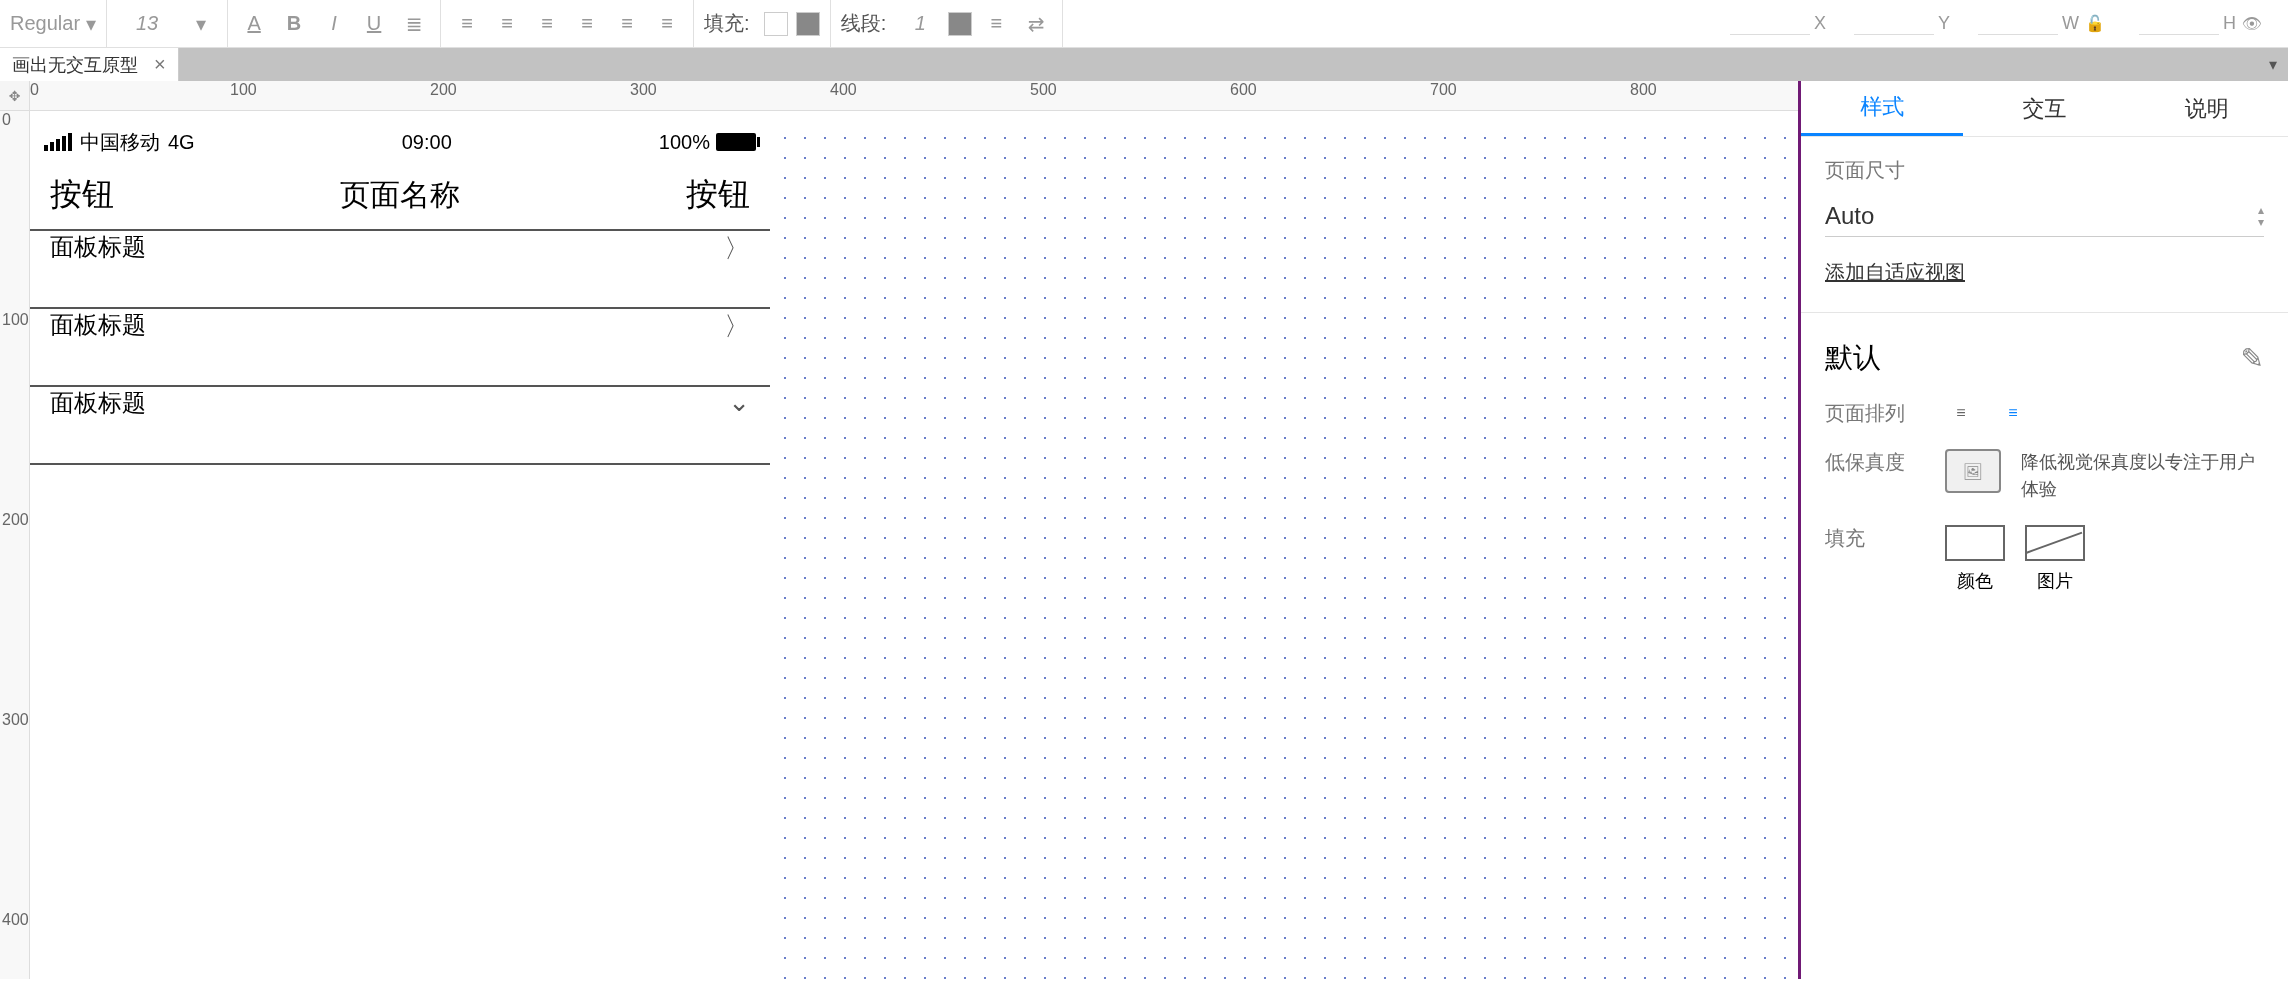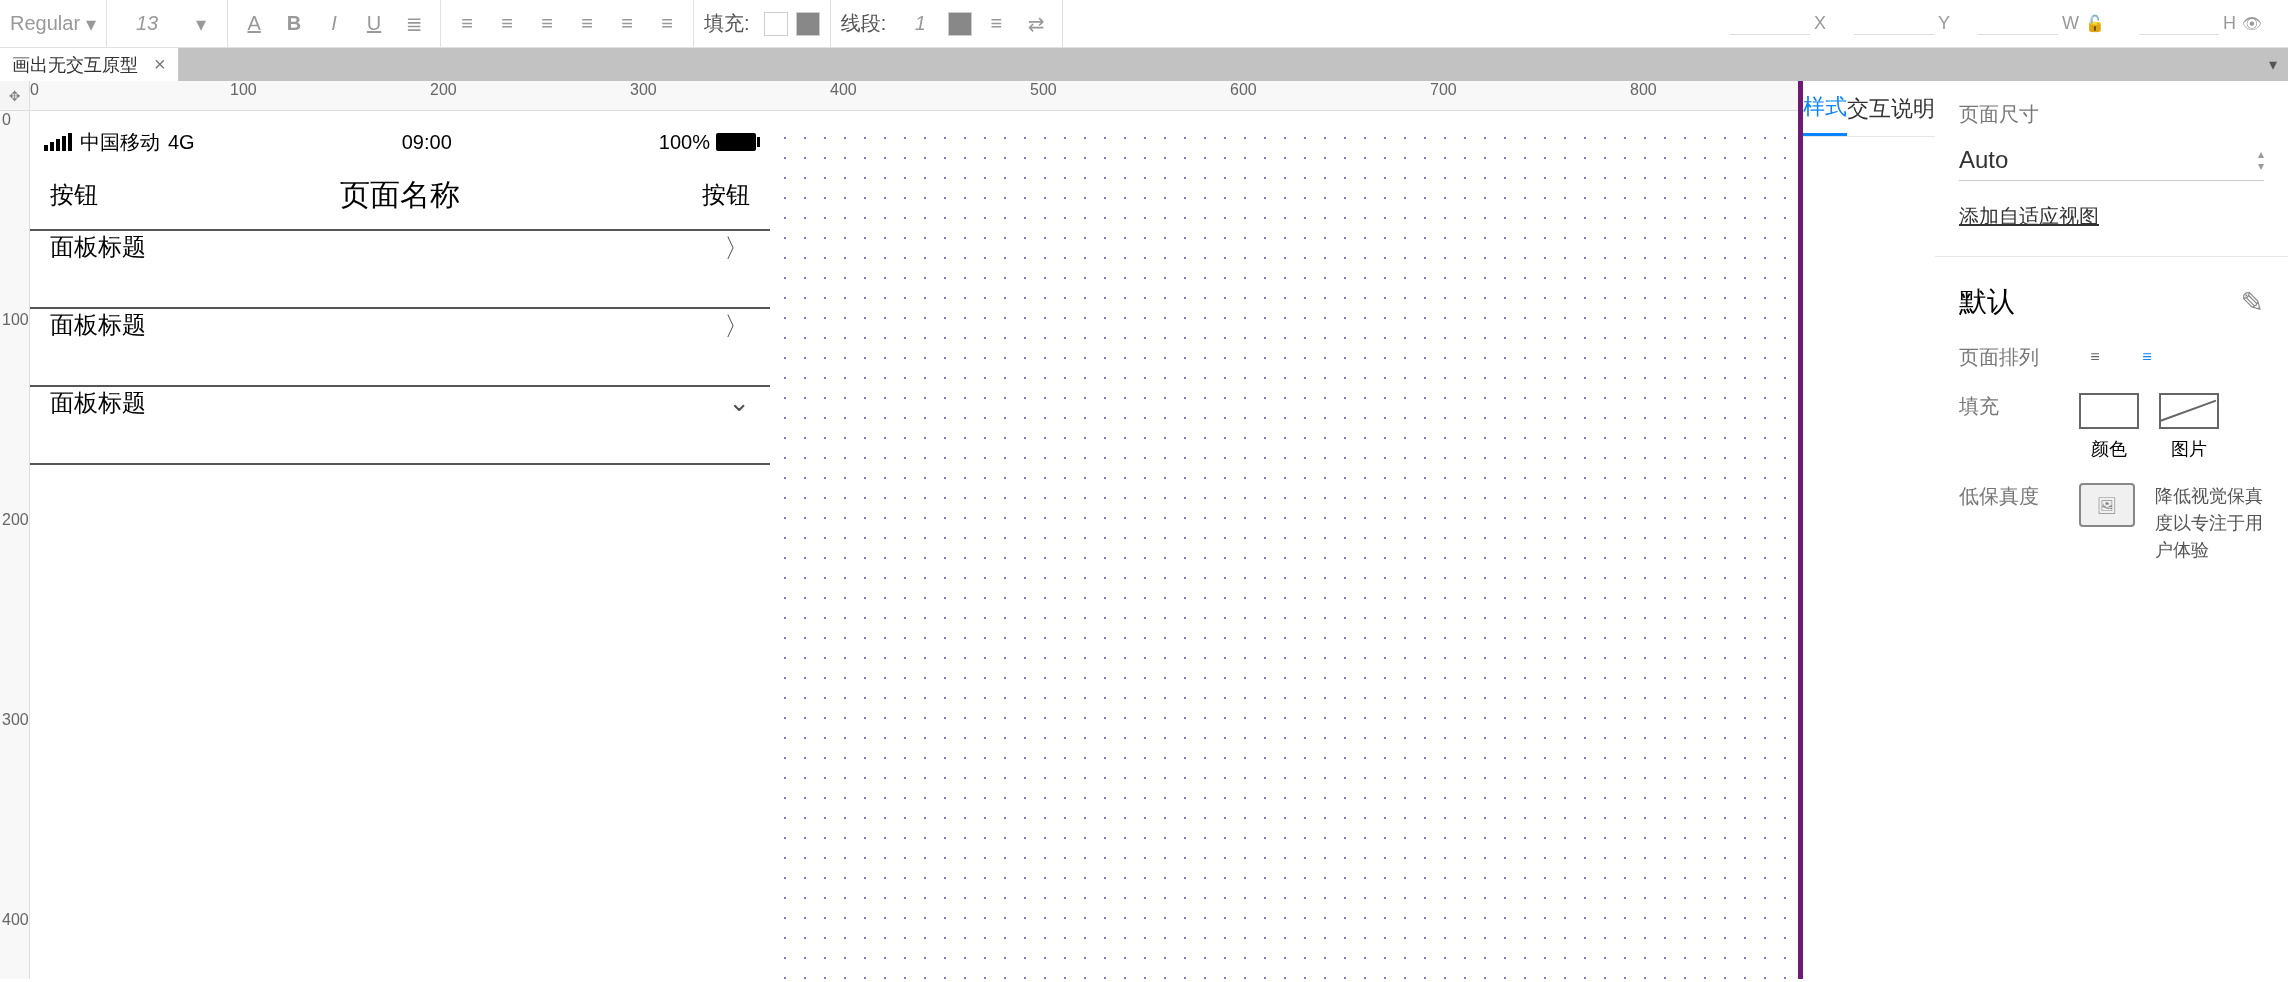--- a/index.html
+++ b/index.html
@@ -42,27 +42,27 @@
 .phone { position: absolute; left: 0; top: 0; width: 740px; background: #fff; }
 .statusbar { height: 38px; display: flex; align-items: center; padding: 0 14px; justify-content: space-between; font-size: 20px; }
 .sb-left { display: flex; align-items: center; gap: 8px; }
 .sb-right { display: flex; align-items: center; gap: 6px; }
 .signal { display: flex; align-items: flex-end; gap: 2px; }
 .signal i { width: 4px; background: #000; display: block; }
 .signal i:nth-child(1){height:6px}.signal i:nth-child(2){height:9px}.signal i:nth-child(3){height:12px}.signal i:nth-child(4){height:15px}.signal i:nth-child(5){height:18px}
 .battery { width: 40px; height: 18px; background: #000; border-radius: 2px; position: relative; }
 .battery::after { content:""; position:absolute; right:-4px; top:4px; width:3px; height:10px; background:#000; }
 .navbar { height: 70px; display: flex; align-items: center; justify-content: space-between; padding: 0 20px; border-bottom: 2px solid #555; }
-.nav-btn { font-size: 24px; }
+.nav-btn { font-size: 32px; }
 .nav-title { font-size: 30px; font-weight: 500; }
 .panel-row { height: 78px; display: flex; justify-content: space-between; padding: 0 20px; border-bottom: 2px solid #555; font-size: 24px; }
 .chevron { font-size: 26px; color: #555; }
 
 
-.inspector { width: 490px; border-left: 5px solid #701a75; background: #fff; display: flex; }
+.inspector { width: 490px; border-left: 3px solid #701a75; background: #fff; display: flex; flex-direction: column; }
 .insp-tabs { display: flex; height: 56px; border-bottom: 1px solid #e5e5e5; }
 .insp-tab { flex: 1; display: flex; align-items: center; justify-content: center; font-size: 22px; color: #333; cursor: pointer; }
 .insp-tab.active { color: #0a84ff; border-bottom: 3px solid #0a84ff; }
 .insp-body { padding: 20px 24px; overflow: auto; flex: 1; }
 .insp-label { font-size: 20px; color: #777; margin-bottom: 12px; }
 .insp-select { width: 100%; border: none; border-bottom: 1px solid #ccc; font-size: 24px; padding: 6px 0; background: transparent; cursor: pointer; display:flex; justify-content:space-between; align-items:center; color:#333; }
 .insp-link { font-size: 20px; color: #333; text-decoration: underline; margin-top: 22px; display: inline-block; cursor: pointer; }
 .insp-sep { border-top: 1px solid #e5e5e5; margin: 26px -24px; }
 .insp-heading { font-size: 28px; font-weight: 400; display: flex; justify-content: space-between; align-items: center; }
 .insp-row { display: flex; align-items: center; margin-top: 22px; gap: 20px; }
@@ -241,30 +241,30 @@
       <div class="insp-heading">
         <span>默认</span>
         <span style="color:#888;cursor:pointer">✎</span>
       </div>
       <div class="insp-row">
         <span class="insp-row-label">页面排列</span>
         <span class="align-btn" style="color:#666">≡</span>
         <span class="align-btn" style="color:#0a84ff">≡</span>
       </div>
       <div class="insp-row" style="align-items:flex-start">
+        <span class="insp-row-label">低保真度</span>
+        <div class="lofi-box">🖼</div>
+        <div class="lofi-text">降低视觉保真度以专注于用户体验</div>
+      </div>
+      <div class="insp-row" style="align-items:flex-start">
         <span class="insp-row-label">填充</span>
         <div class="fill-opt">
           <div class="fill-box"></div>
           <span>颜色</span>
         </div>
         <div class="fill-opt">
           <div class="fill-box diag"></div>
           <span>图片</span>
         </div>
       </div>
-      <div class="insp-row" style="align-items:flex-start">
-        <span class="insp-row-label">低保真度</span>
-        <div class="lofi-box">🖼</div>
-        <div class="lofi-text">降低视觉保真度以专注于用户体验</div>
-      </div>
     </div>
   </div>
 </div>
 
 </body></html>

